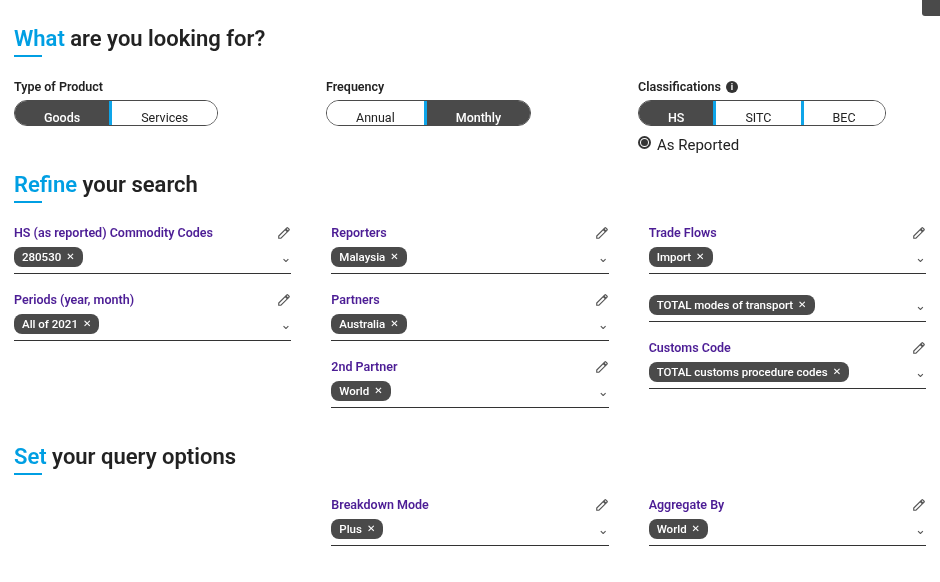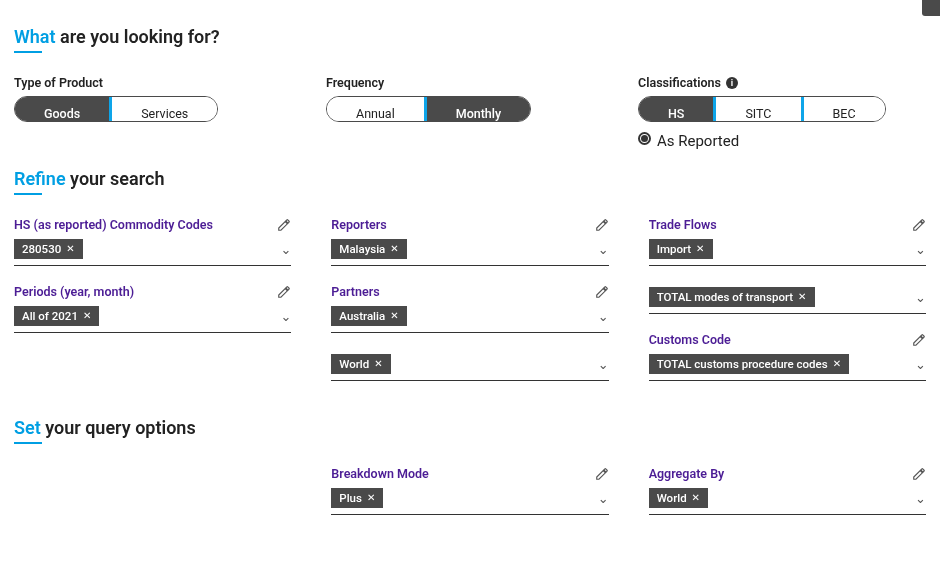--- a/index.html
+++ b/index.html
@@ -13,21 +13,21 @@
     width: 940px;
   }
   .corner-close {
     position: absolute;
     top: 0; right: 0;
     width: 18px; height: 16px;
     background: #4a4a4a;
     border-bottom-left-radius: 3px;
   }
   h2.section-title {
-    font-size: 18px;
+    font-size: 22px;
     font-weight: 600;
     margin: 18px 0 2px 0;
     color: #222;
   }
   h2.section-title .accent { color: #009fe3; font-weight: 600; }
   .title-underline {
     width: 28px;
     height: 2px;
     background: #009fe3;
     margin: 4px 0 22px 0;
@@ -128,21 +128,21 @@
   .chips {
     display: flex;
     flex-wrap: wrap;
     gap: 4px;
   }
   .chip {
     background: #4a4a4a;
     color: #fff;
     font-size: 11.5px;
     padding: 3px 8px;
-    border-radius: 0;
+    border-radius: 8px;
     display: inline-flex;
     align-items: center;
     gap: 5px;
     font-weight: 500;
   }
   .chip .x {
     font-size: 10px;
     line-height: 1;
   }
   .chev {
@@ -274,20 +274,28 @@
         <div class="chips">
             <span class="chip">
               <span>Australia</span>
               <span class="x">✕</span>
             </span>
           </div>
         <span class="chev">⌄</span>
       </div>
     </div>
     <div class="field">
+      <div class="field-head">
+        <span>2nd Partner</span>
+        <span class="edit-icon">
+            <svg width="14" height="14" viewBox="0 0 24 24" fill="none" stroke="#555" stroke-width="2">
+              <path d="M3 17.25V21h3.75L17.81 9.94l-3.75-3.75L3 17.25zM20.71 7.04a1 1 0 0 0 0-1.41l-2.34-2.34a1 1 0 0 0-1.41 0l-1.83 1.83 3.75 3.75 1.83-1.83z"></path>
+            </svg>
+          </span>
+      </div>
       <div class="field-body">
         <div class="chips">
             <span class="chip">
               <span>World</span>
               <span class="x">✕</span>
             </span>
           </div>
         <span class="chev">⌄</span>
       </div>
     </div>

